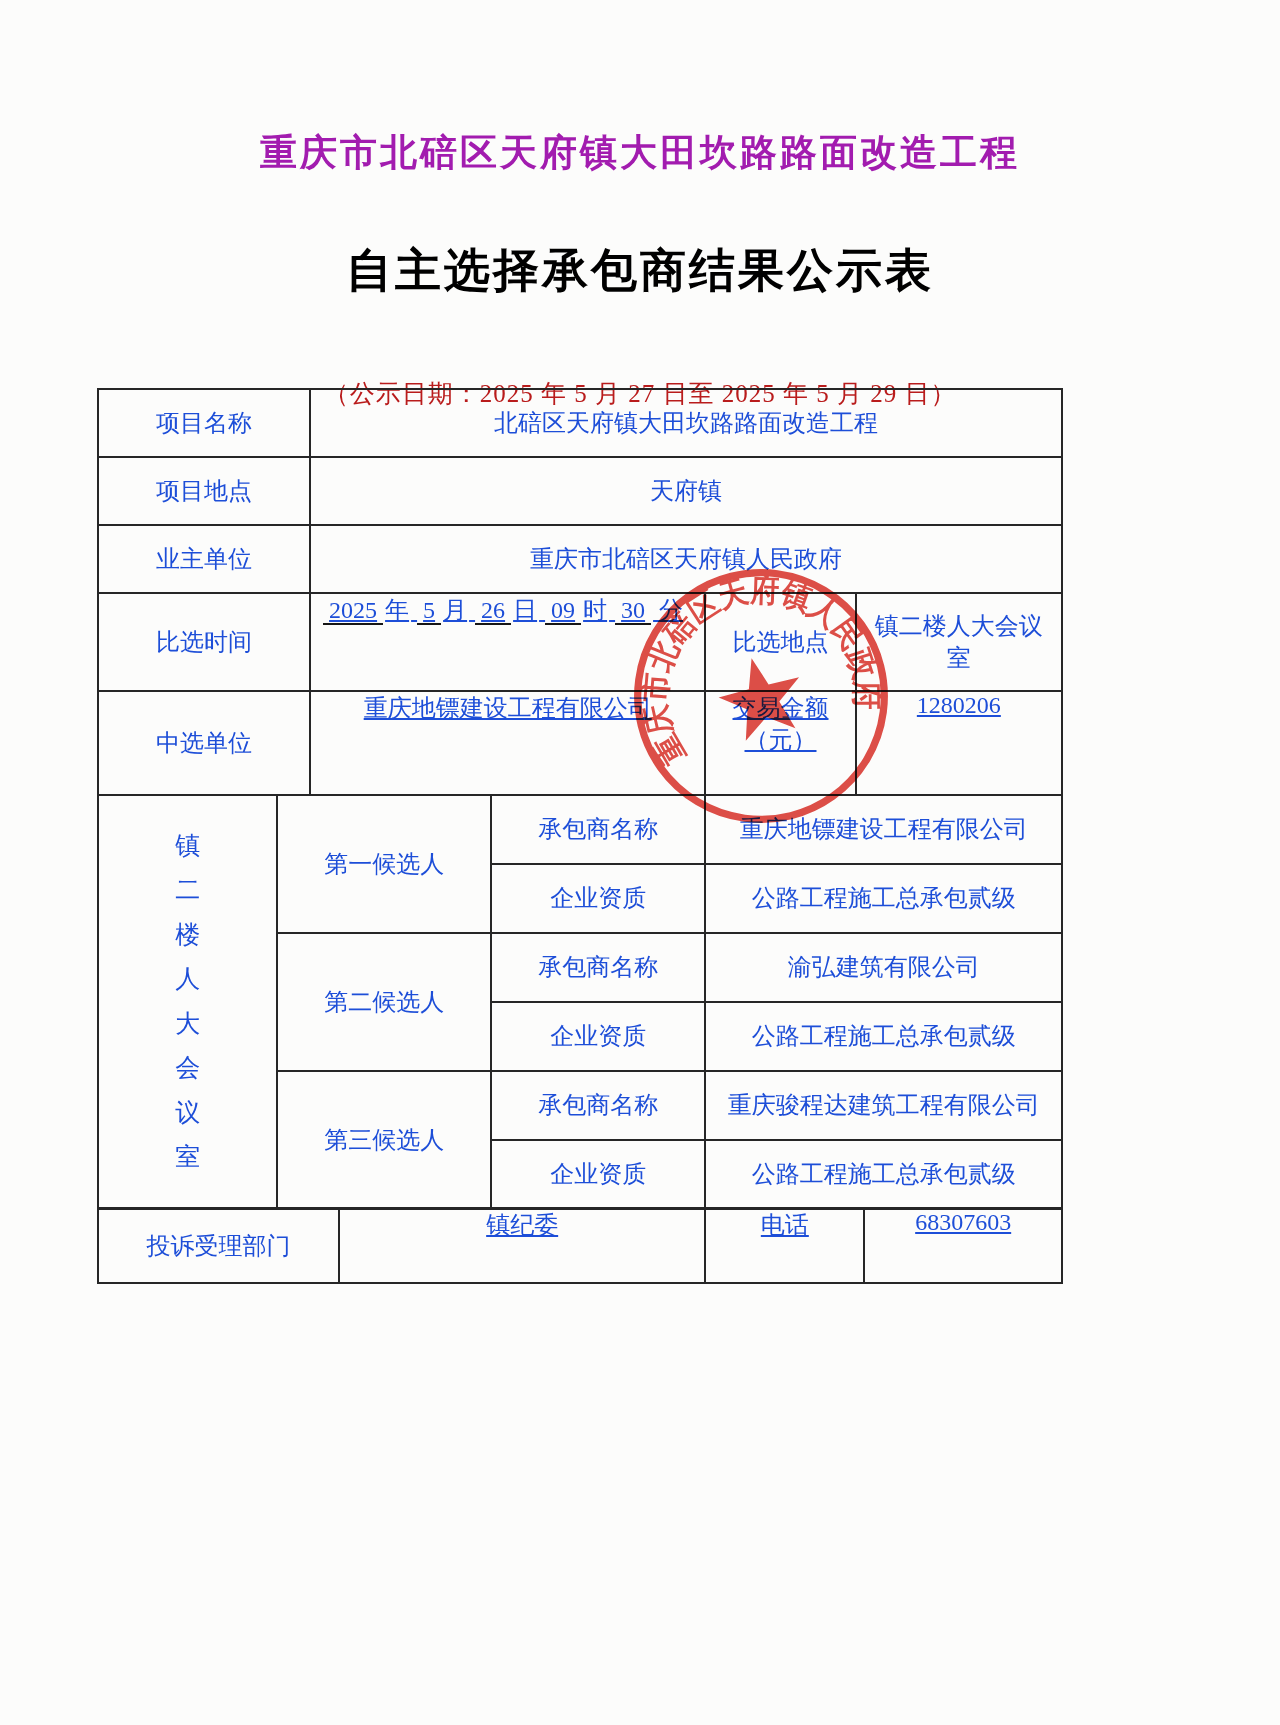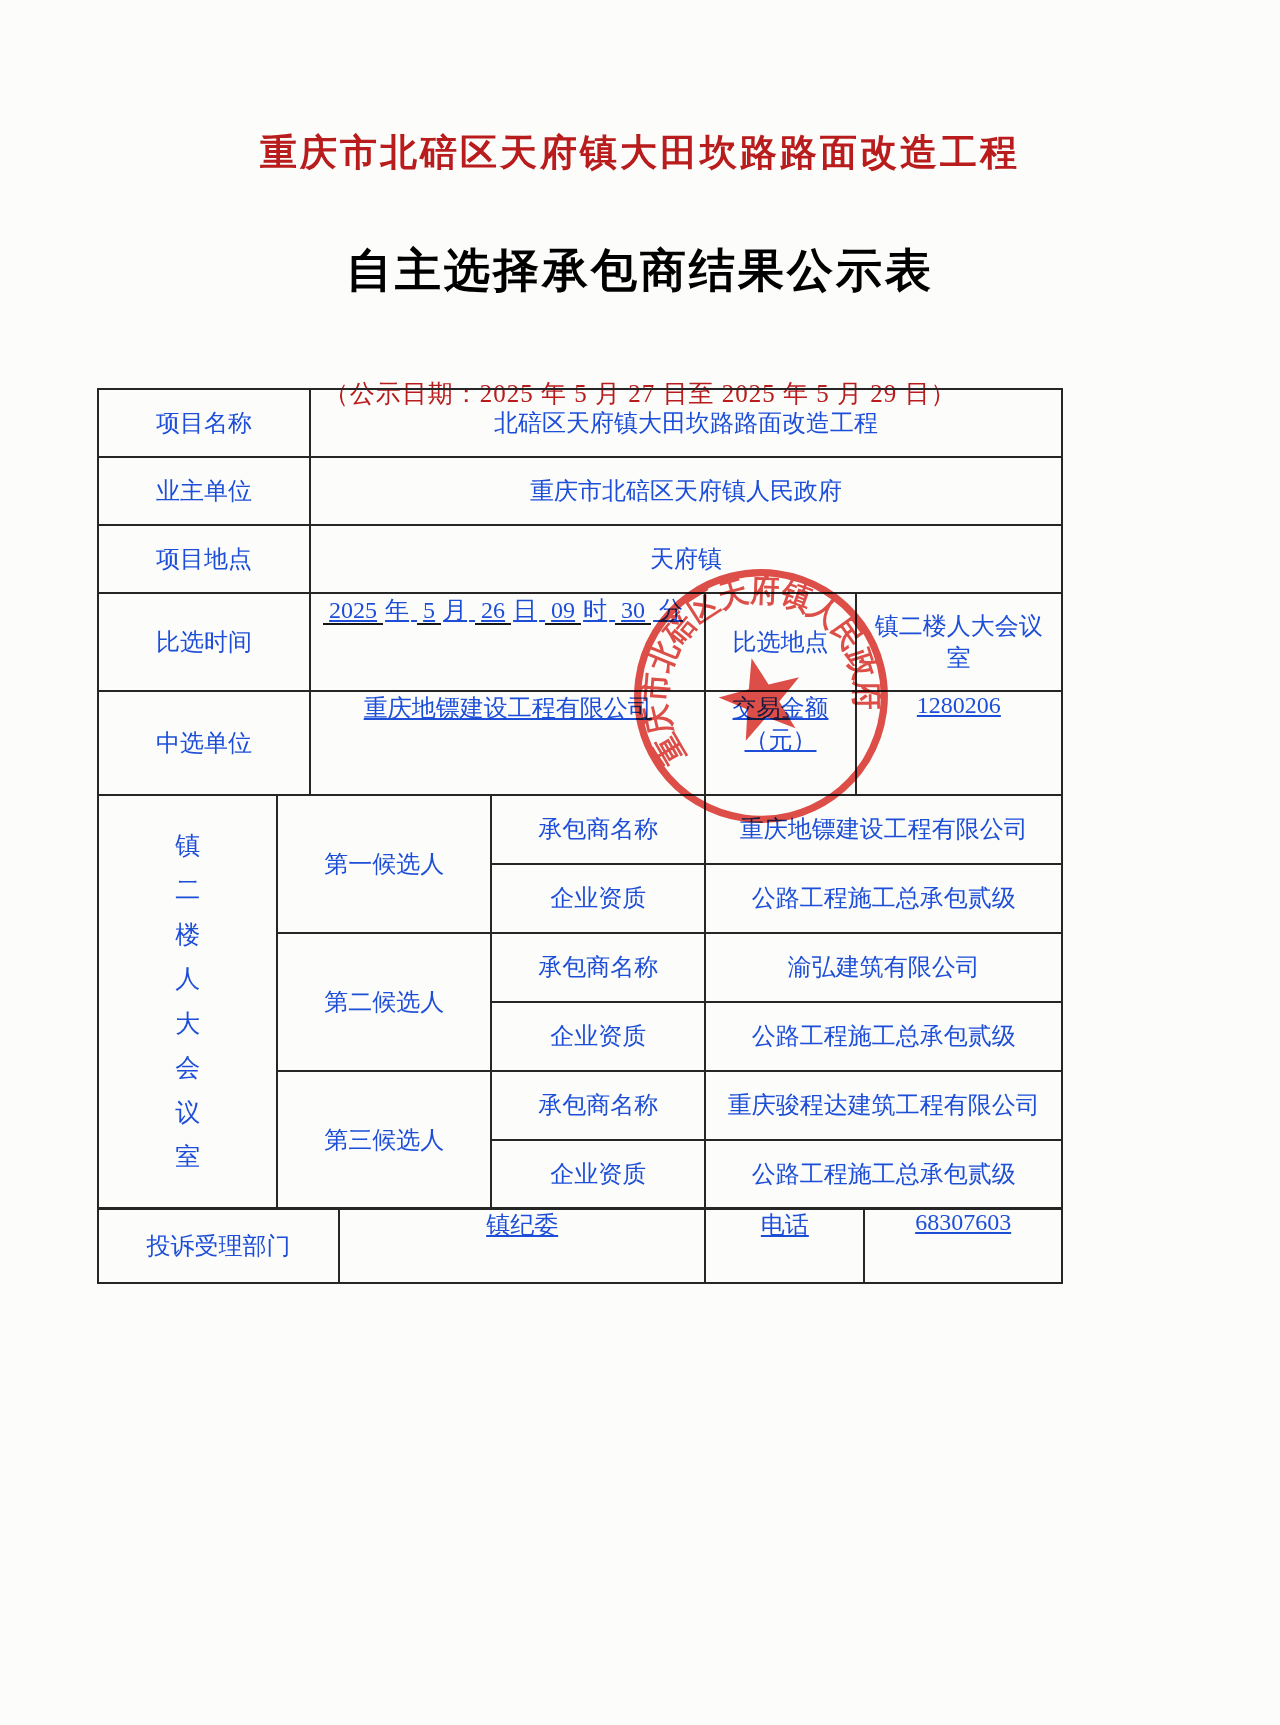--- a/index.html
+++ b/index.html
@@ -7,21 +7,21 @@
   .page {
     width:1280px; height:1725px; margin:0 auto; position:relative;
     background:#fcfcfb;
     color:#141414;
     font-family:"Liberation Serif", serif;
     overflow:hidden;
   }
   .titles { padding-top:128px; text-align:center; }
   .title1 {
     font-family:"Liberation Sans", sans-serif;
-    font-size:37px; font-weight:700; letter-spacing:3px; color:#b91c1c;
+    font-size:37px; font-weight:700; letter-spacing:3px; color:#a21caf;
   }
   .title2 {
     font-family:"Liberation Sans", sans-serif;
     font-size:46px; font-weight:700; letter-spacing:3px; color:#000000;
     margin-top:62px;
   }
   .date-line {
     text-align:center; font-size:25px; margin-top:75px; letter-spacing:1px; color:#b91c1c;
   }
   .table-wrap { position:absolute; left:97px; top:388px; width:966px; }
@@ -69,26 +69,26 @@
           <col style="width:41%">
           <col style="width:15.6%">
           <col style="width:21.4%">
         </colgroup>
       <tbody>
           <tr class="r68">
         <td>项目名称</td>
         <td colspan="3">北碚区天府镇大田坎路路面改造工程</td>
       </tr>
       <tr class="r68">
+        <td>项目地点</td>
+        <td colspan="3">天府镇</td>
+      </tr>
+      <tr class="r68">
         <td>业主单位</td>
         <td colspan="3">重庆市北碚区天府镇人民政府</td>
-      </tr>
-      <tr class="r68">
-        <td>项目地点</td>
-        <td colspan="3">天府镇</td>
       </tr>
       <tr class="r98">
         <td>比选时间</td>
         <td class="left top">
           <span class="u seg">2025</span><span class="seg">年</span>
           <span class="u seg">5</span><span class="seg">月</span>
           <span class="u seg">26</span><span class="seg">日</span>
           <span class="u seg">09</span><span class="seg">时</span>
           <span class="u seg">30</span>
           <span class="seg">分</span>

